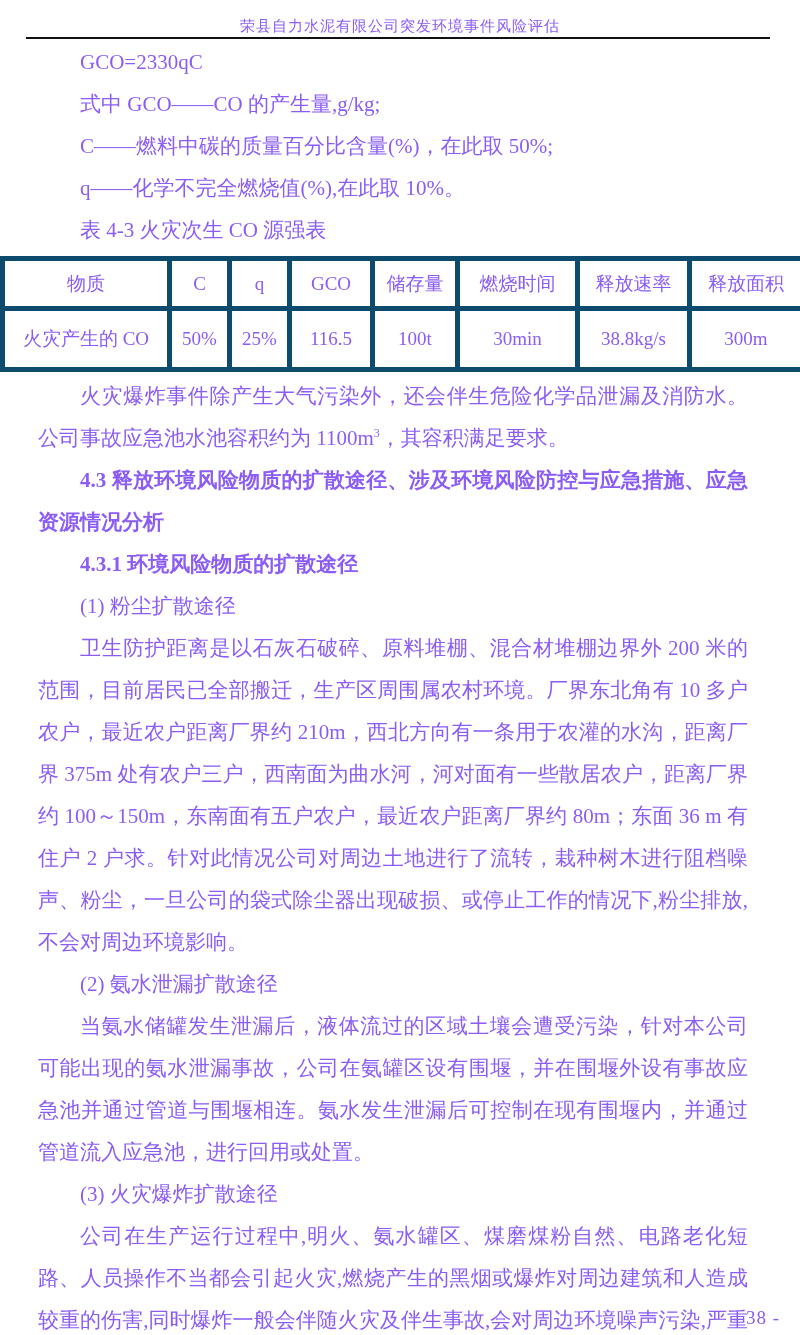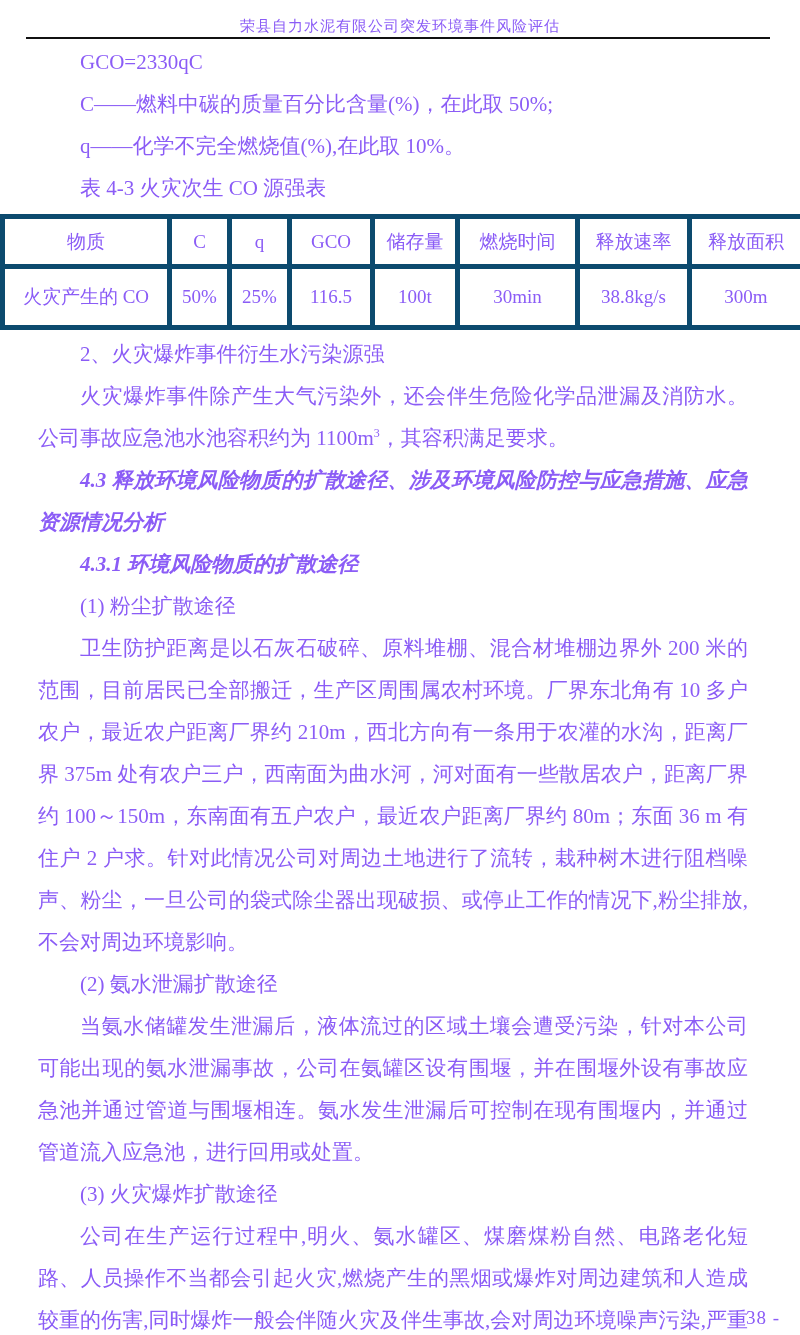--- a/index.html
+++ b/index.html
@@ -26,21 +26,21 @@
     height:0;
   }
   .content {
     padding:2px 52px 0 38px;
     font-size:21px;
     line-height:42px;
     text-align:justify;
   }
   .content p { margin:0; }
   .indent { text-indent:2em; }
-  .h-bold { font-weight:bold;font-style:italic; }
+  .h-bold { font-weight:bold; }
   sup.cube { font-size:12px; line-height:0; vertical-align:super; }
   table.src-table {
     width:800px;
     border-collapse:collapse;
     table-layout:fixed;
     margin:5px 0 1px 0;
     border:2px solid #000;
   }
   table.src-table td {
     border:5px solid #0c4a6e;
@@ -63,20 +63,21 @@
 </head>
 <body>
 
 <div class="page">
 
   <div class="doc-header">荣县自力水泥有限公司突发环境事件风险评估</div>
   <hr class="header-rule">
 
   <div class="content">
     <p class="indent">GCO=2330qC</p>
+    <p class="indent">式中 GCO——CO 的产生量,g/kg;</p>
     <p class="indent">C——燃料中碳的质量百分比含量(%)，在此取 50%;</p>
     <p class="indent">q——化学不完全燃烧值(%),在此取 10%。</p>
     <p class="indent">表 4-3 火灾次生 CO 源强表</p>
   </div>
 
   <table class="src-table">
     <colgroup>
       <col style="width:167px">
         <col style="width:60px">
         <col style="width:60px">
@@ -104,21 +105,20 @@
       <td>116.5</td>
       <td>100t</td>
       <td>30min</td>
       <td>38.8kg/s</td>
       <td>300m</td>
     </tr>
   </tbody>
     </table>
 
   <div class="content">
-    <p class="indent">2、火灾爆炸事件衍生水污染源强</p>
     <p class="indent"><span>火灾爆炸事件除产生大气污染外，还会伴生危险化学品泄漏及消防水。公司事故应急池水池容积约为 1100m</span><sup class="cube">3</sup><span>，其容积满足要求。</span></p>
     <p class="indent h-bold">4.3 释放环境风险物质的扩散途径、涉及环境风险防控与应急措施、应急资源情况分析</p>
     <p class="indent h-bold">4.3.1 环境风险物质的扩散途径</p>
     <p class="indent">(1) 粉尘扩散途径</p>
     <p class="indent">卫生防护距离是以石灰石破碎、原料堆棚、混合材堆棚边界外 200 米的范围，目前居民已全部搬迁，生产区周围属农村环境。厂界东北角有 10 多户农户，最近农户距离厂界约 210m，西北方向有一条用于农灌的水沟，距离厂界 375m 处有农户三户，西南面为曲水河，河对面有一些散居农户，距离厂界约 100～150m，东南面有五户农户，最近农户距离厂界约 80m；东面 36 m 有住户 2 户求。针对此情况公司对周边土地进行了流转，栽种树木进行阻档噪声、粉尘，一旦公司的袋式除尘器出现破损、或停止工作的情况下,粉尘排放,不会对周边环境影响。</p>
     <p class="indent">(2) 氨水泄漏扩散途径</p>
     <p class="indent">当氨水储罐发生泄漏后，液体流过的区域土壤会遭受污染，针对本公司可能出现的氨水泄漏事故，公司在氨罐区设有围堰，并在围堰外设有事故应急池并通过管道与围堰相连。氨水发生泄漏后可控制在现有围堰内，并通过管道流入应急池，进行回用或处置。</p>
     <p class="indent">(3) 火灾爆炸扩散途径</p>
     <p class="indent">公司在生产运行过程中,明火、氨水罐区、煤磨煤粉自然、电路老化短路、人员操作不当都会引起火灾,燃烧产生的黑烟或爆炸对周边建筑和人造成较重的伤害,同时爆炸一般会伴随火灾及伴生事故,会对周边环境噪声污染,严重的可能</p>
   </div>

